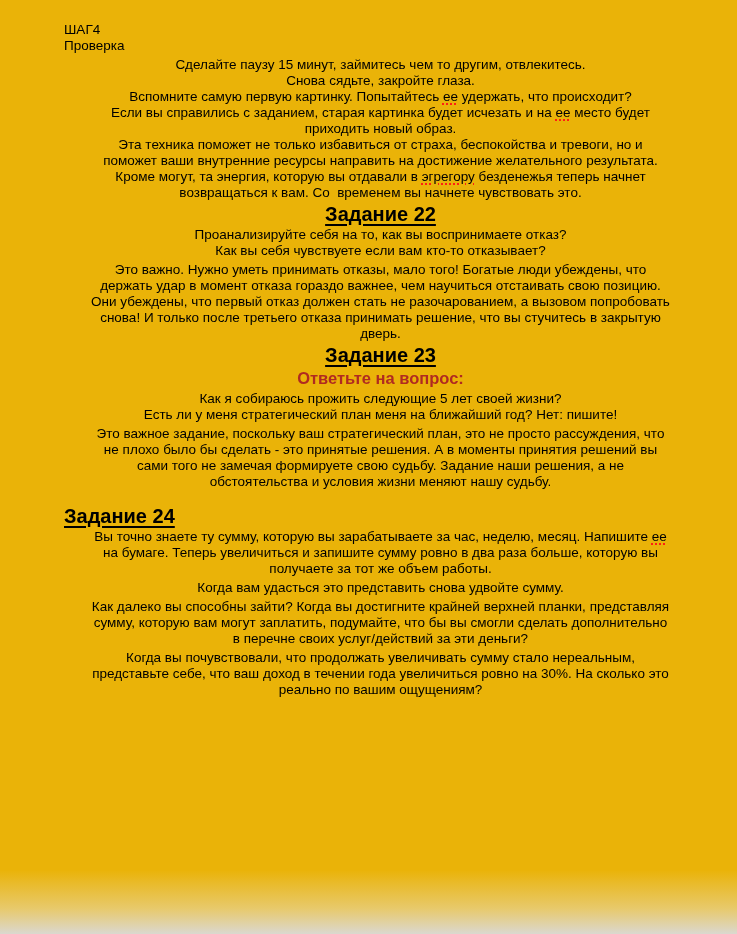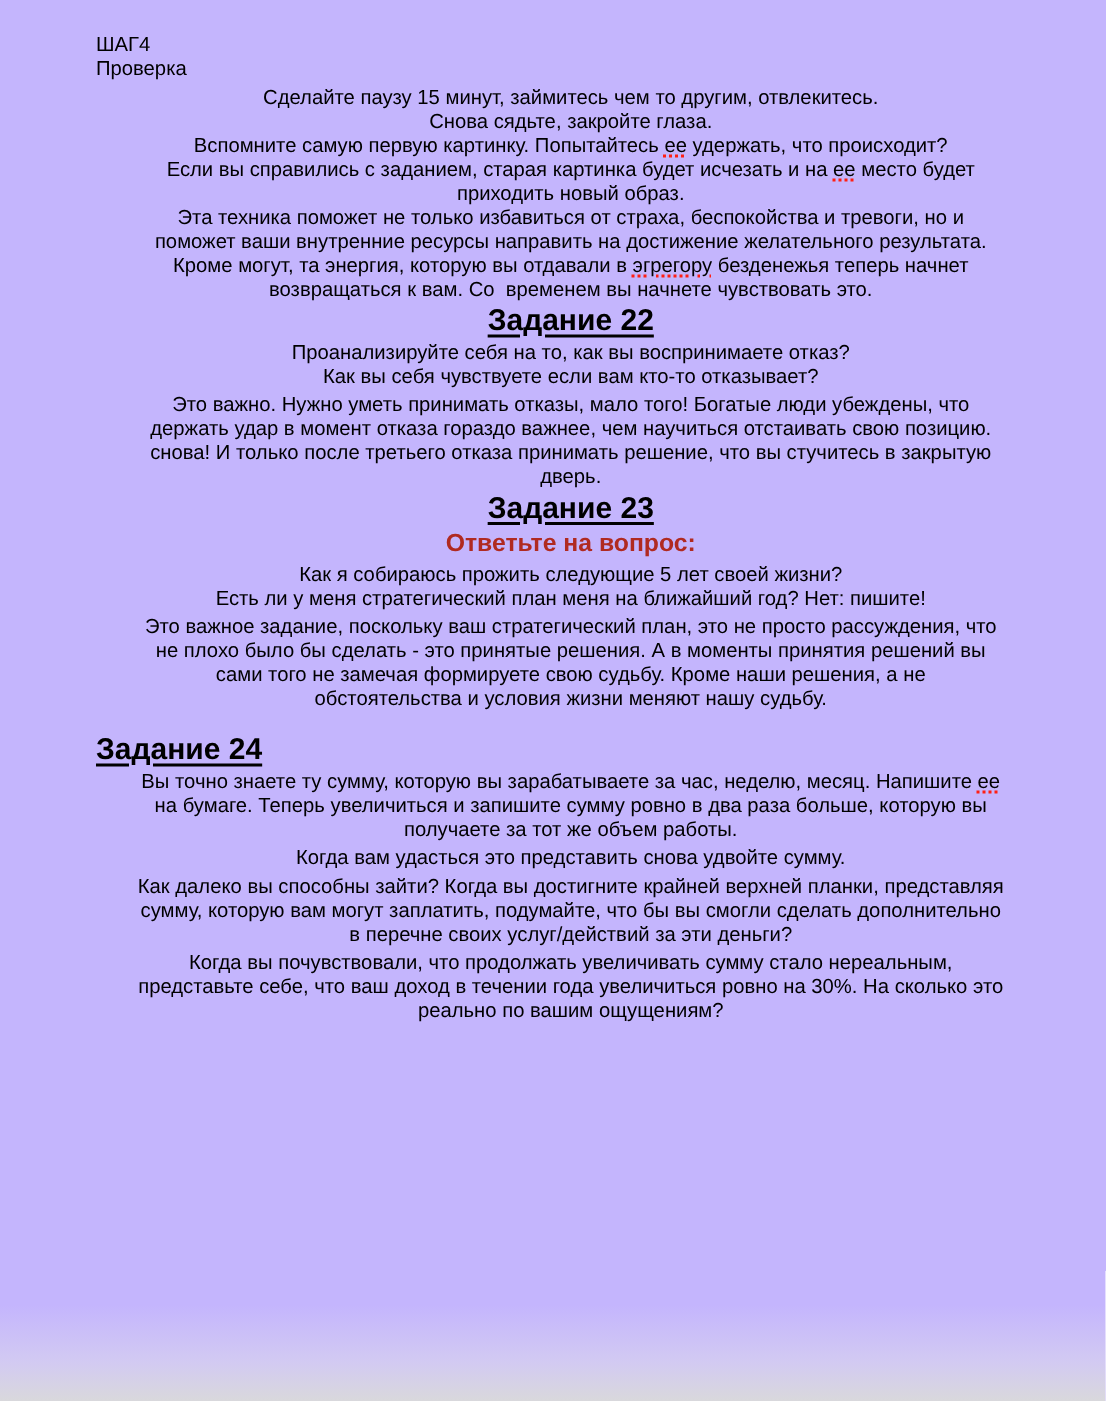--- a/index.html
+++ b/index.html
@@ -13,21 +13,21 @@
     overflow: hidden;
     font-family: "Liberation Sans", "DejaVu Sans", sans-serif;
     -webkit-font-smoothing: antialiased;
   }
   .document-page {
     position: relative;
     width: 737px;
     height: 934px;
     box-sizing: border-box;
     padding: 22px 40px 0 64px;
-    background: #c4b5fd;
+    background: #eab308;
   }
   .block { margin: 0; }
   .gap-0 { margin-top: 0; }
   .gap-1 { margin-top: 3px; text-align: center; }
   .gap-2 { margin-top: 16px; }
 
   .paragraph .line {
     font-size: 13.5px;
     line-height: 16px;
     color: var(--body-color, #000);
@@ -92,37 +92,38 @@
       <div class="block heading gap-1">
         <div class="line"><span>Задание 22</span></div>
       </div>
       <div class="block paragraph gap-1">
         <div class="line"><span>Проанализируйте себя на то, как вы воспринимаете отказ?</span></div>
         <div class="line"><span>Как вы себя чувствуете если вам кто-то отказывает?</span></div>
       </div>
       <div class="block paragraph gap-1">
         <div class="line"><span>Это важно. Нужно уметь принимать отказы, мало того! Богатые люди убеждены, что</span></div>
         <div class="line"><span>держать удар в момент отказа гораздо важнее, чем научиться отстаивать свою позицию.</span></div>
+        <div class="line"><span>Они убеждены, что первый отказ должен стать не разочарованием, а вызовом попробовать</span></div>
         <div class="line"><span>снова! И только после третьего отказа принимать решение, что вы стучитесь в закрытую</span></div>
         <div class="line"><span>дверь.</span></div>
       </div>
       <div class="block heading gap-1">
         <div class="line"><span>Задание 23</span></div>
       </div>
       <div class="block red_heading gap-1">
         <div class="line"><span>Ответьте на вопрос:</span></div>
       </div>
       <div class="block paragraph gap-1">
         <div class="line"><span>Как я собираюсь прожить следующие 5 лет своей жизни?</span></div>
         <div class="line"><span>Есть ли у меня стратегический план меня на ближайший год? Нет: пишите!</span></div>
       </div>
       <div class="block paragraph gap-1">
         <div class="line"><span>Это важное задание, поскольку ваш стратегический план, это не просто рассуждения, что</span></div>
         <div class="line"><span>не плохо было бы сделать - это принятые решения. А в моменты принятия решений вы</span></div>
-        <div class="line"><span>сами того не замечая формируете свою судьбу. Кроме наши решения, а не</span></div>
+        <div class="line"><span>сами того не замечая формируете свою судьбу. Задание наши решения, а не</span></div>
         <div class="line"><span>обстоятельства и условия жизни меняют нашу судьбу.</span></div>
       </div>
       <div class="block heading gap-2">
         <div class="line"><span>Задание 24</span></div>
       </div>
       <div class="block paragraph gap-1">
         <div class="line"><span>Вы точно знаете ту сумму, которую вы зарабатываете за час, неделю, месяц. Напишите </span><span class="misspelled">ее</span></div>
         <div class="line"><span>на бумаге. Теперь увеличиться и запишите сумму ровно в два раза больше, которую вы</span></div>
         <div class="line"><span>получаете за тот же объем работы.</span></div>
       </div>

